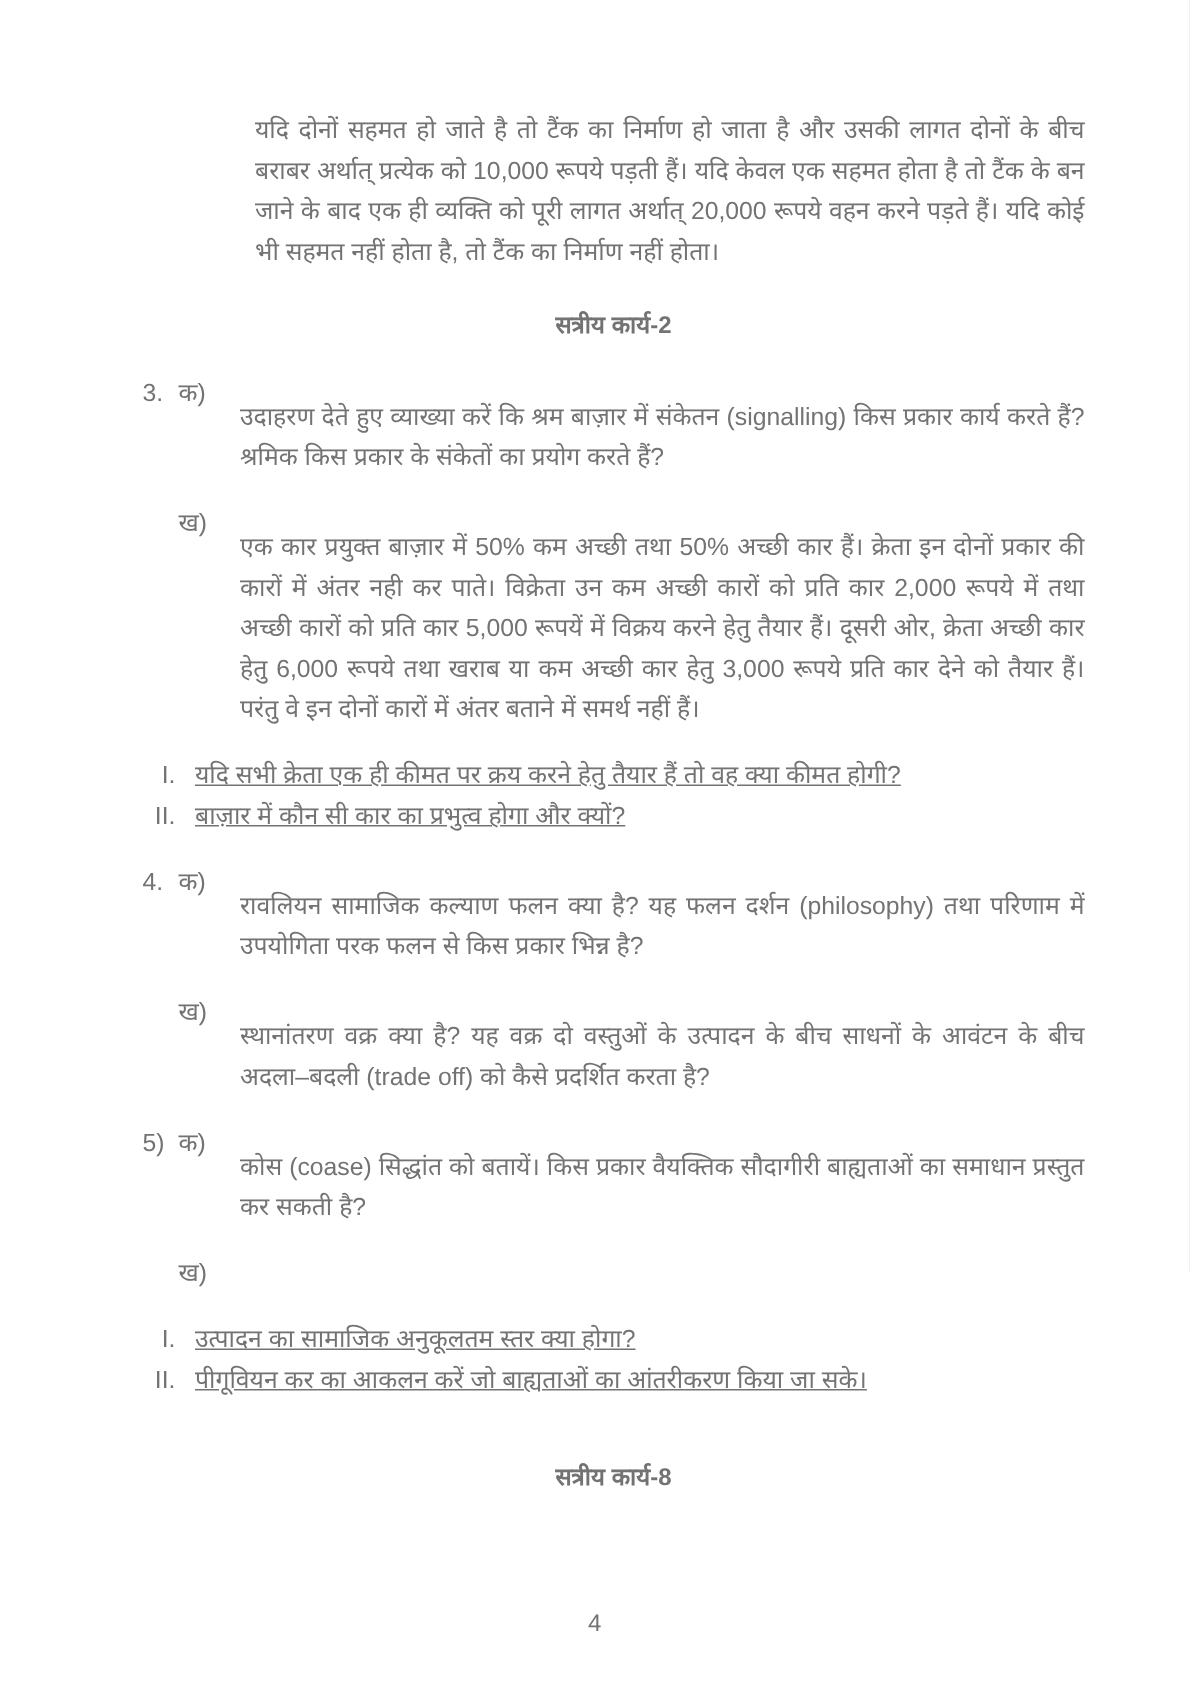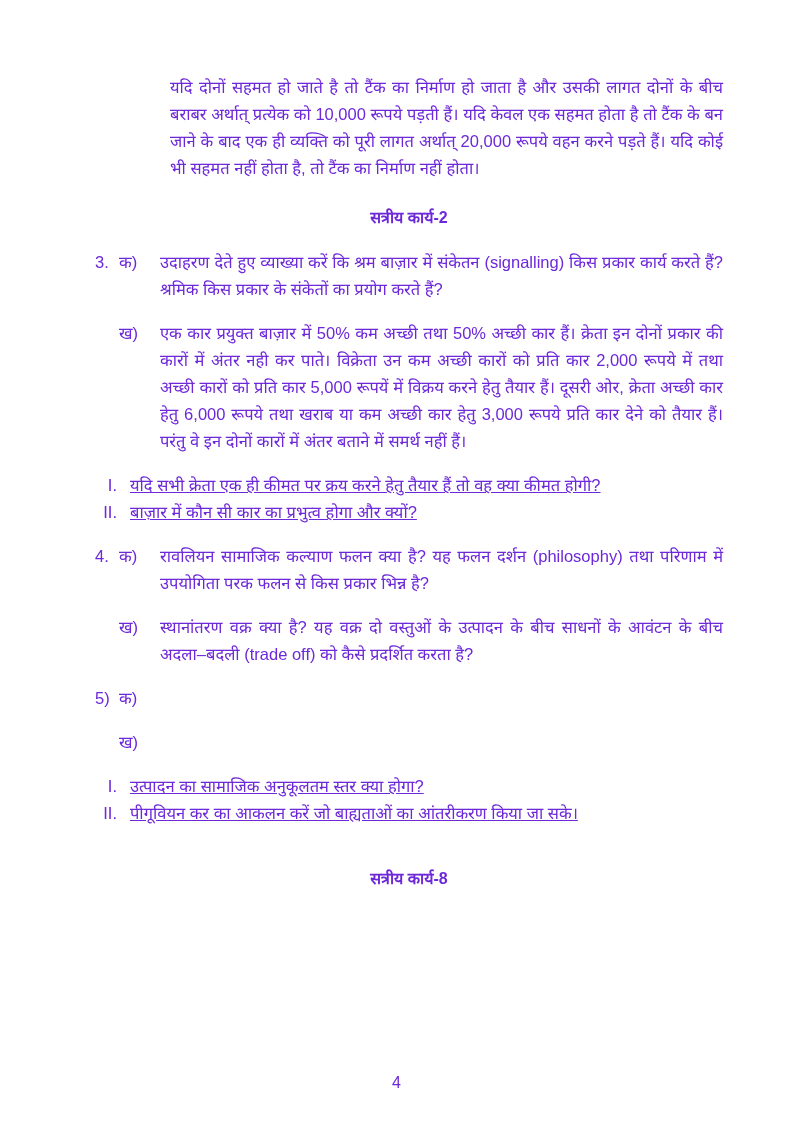--- a/index.html
+++ b/index.html
@@ -7,21 +7,21 @@
     padding: 0;
     background: #e8e8e8;
     font-family: "Liberation Sans", "DejaVu Sans", sans-serif;
   }
   .page {
     position: relative;
     width: 793px;
     height: 1122px;
     margin: 0 auto;
     background: #ffffff;
-    color: #6d28d9;
+    color: #737373;
     overflow: hidden;
     box-sizing: border-box;
   }
   .intro {
     margin: 74px 70px 0 170px;
     font-size: 16.5px;
     line-height: 27px;
     text-align: justify;
   }
   .intro p { margin: 0; }
@@ -58,20 +58,21 @@
     width: 24px;
     flex: 0 0 24px;
   }
   .q-part {
     width: 41px;
     flex: 0 0 41px;
   }
   .q-text {
     flex: 1 1 auto;
     text-align: justify;
+    margin-top: 16px;
   }
   .sub-row {
     display: flex;
     align-items: flex-start;
   }
   .sub-list { margin-top: 17px; }
   .sub-label {
     width: 20px;
     flex: 0 0 20px;
     text-align: right;
@@ -134,20 +135,21 @@
     </div>
     <div class="q-row">
       <div class="q-num"></div>
       <div class="q-part">ख)</div>
       <div class="q-text">स्थानांतरण वक्र क्या है? यह वक्र दो वस्तुओं के उत्पादन के बीच साधनों के आवंटन के बीच अदला–बदली (trade off) को कैसे प्रदर्शित करता है?</div>
     </div>
 
     <div class="q-row">
       <div class="q-num">5)</div>
       <div class="q-part">क)</div>
+      <div class="q-text">कोस (coase) सिद्धांत को बतायें। किस प्रकार वैयक्तिक सौदागीरी बाह्यताओं का समाधान प्रस्तुत कर सकती है?</div>
     </div>
     <div class="q-row">
       <div class="q-num"></div>
       <div class="q-part">ख)</div>
     </div>
     <div class="sub-list">
       <div class="sub-row">
         <div class="sub-label">I.</div>
         <div class="sub-text">उत्पादन का सामाजिक अनुकूलतम स्तर क्या होगा?</div>
       </div>

